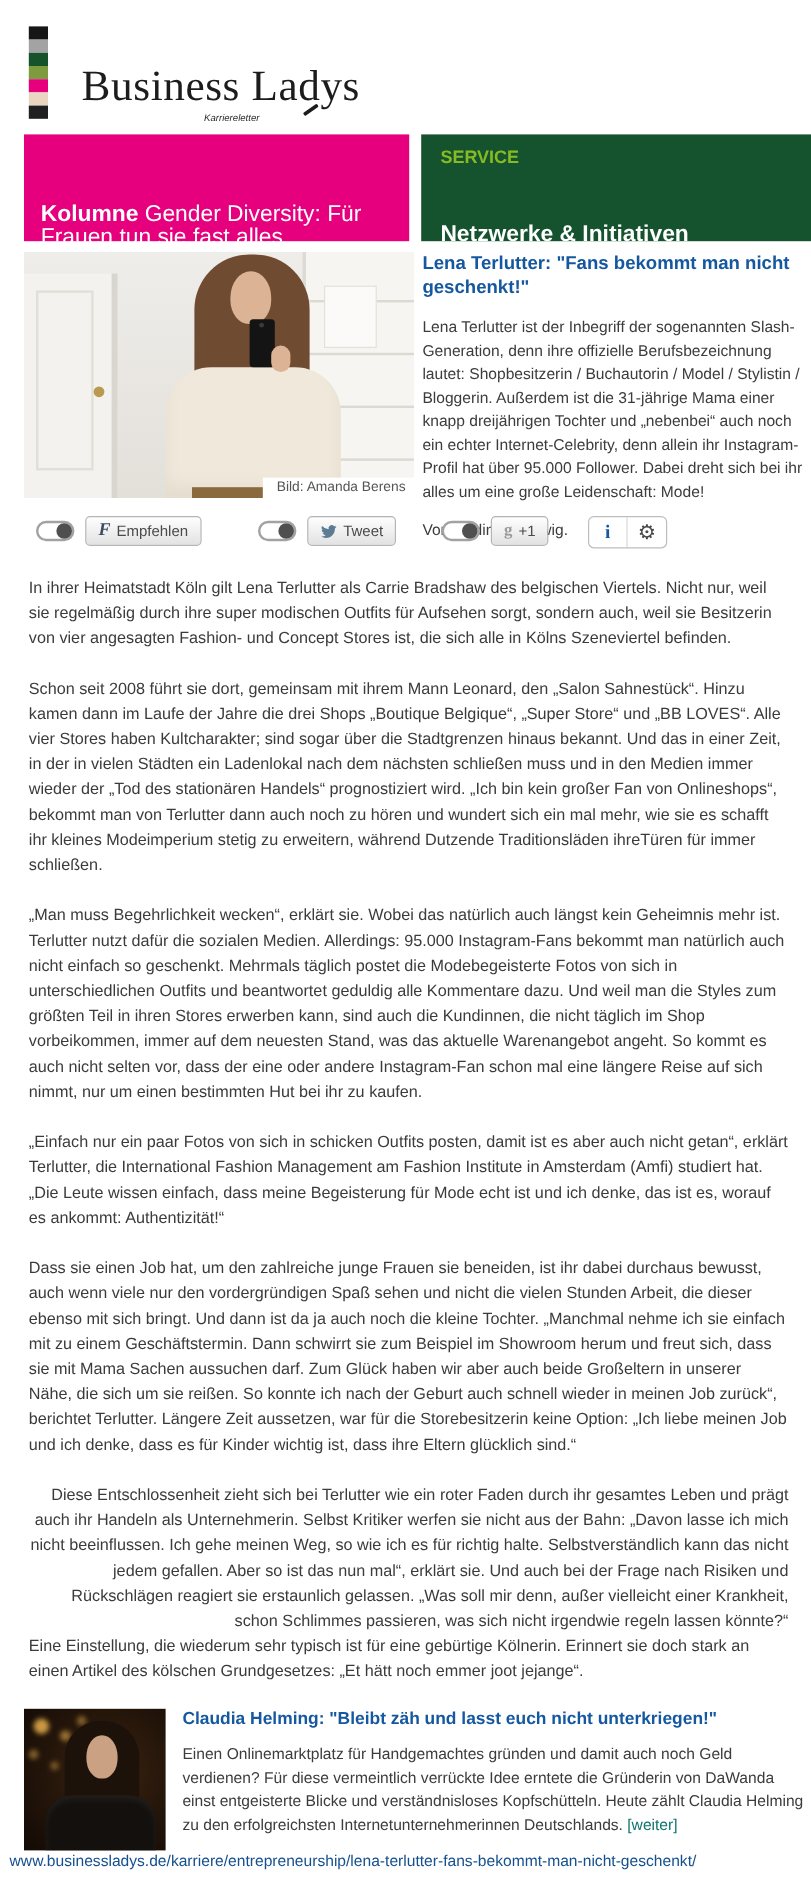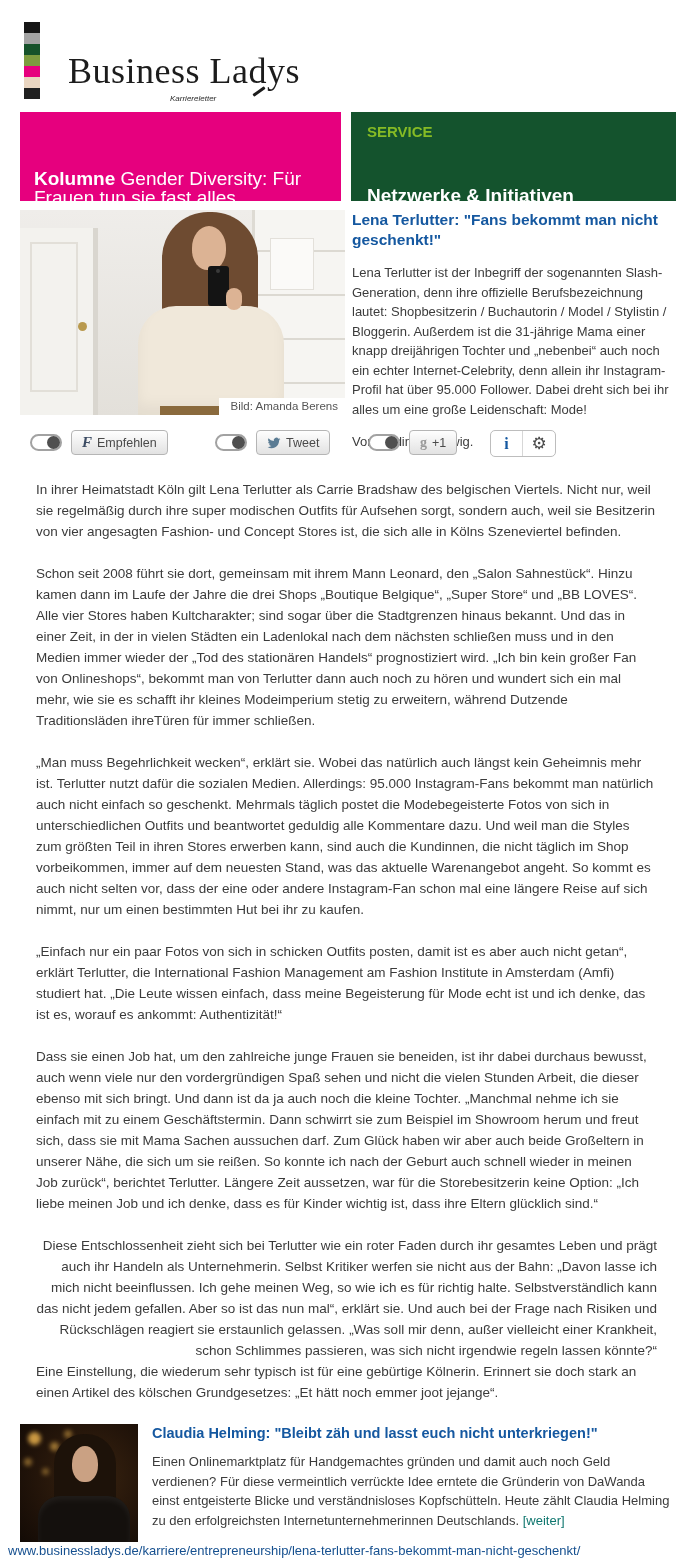--- a/index.html
+++ b/index.html
@@ -58,21 +58,21 @@
   .sbtn { display:flex; align-items:center; gap:5px; height:25px; padding:0 10px; border:1px solid #b5b5b5; border-radius:4px; background:linear-gradient(#fefefe,#e2e2e2); font-size:12.5px; color:#4a4a4a; cursor:pointer; white-space:nowrap; }
   .fb-f { font-family:"Liberation Serif", serif; font-style:italic; font-weight:bold; font-size:15px; color:#3b4b63; }
   .g-g { font-family:"Liberation Serif", serif; font-weight:bold; font-size:14px; color:#9a9a9a; }
   .igroup { display:flex; border:1px solid #bdbdbd; border-radius:5px; background:#fff; overflow:hidden; height:27px; }
   .ibtn { width:32px; display:flex; align-items:center; justify-content:center; cursor:pointer; }
   .ibtn.info { border-right:1px solid #d7d7d7; font-family:"Liberation Serif", serif; font-weight:bold; font-size:16px; color:#1558a0; }
   .ibtn.gear { font-size:17px; color:#4a4a4a; }
 
   
   .bodytext { position:absolute; left:20px; top:479px; width:637px; font-size:13.5px; line-height:21px; color:#3b3b3b; }
-  .bodytext p { margin:0 0 21px 16px; }
+  .bodytext p { margin:0 0 21px 4px; }
   .bodytext p.mb0 { margin-bottom:0;text-align:right; }
 
   .related-heading { position:absolute; left:20px; top:1392px; font-size:14px; font-weight:bold; color:#2e2e2e; }
 
   
   .rel-thumb { position:absolute; left:20px; top:1424px; width:118px; height:118px; overflow:hidden; cursor:pointer;
                background:radial-gradient(circle at 60% 45%, #3a2410 0%, #24150a 55%, #120a05 100%); }
   .bokeh { position:absolute; border-radius:50%; background:#e8b04c; filter:blur(2px); opacity:.85; }
   .bk1 { left:8px;  top:8px;  width:13px; height:13px; }
   .bk2 { left:30px; top:18px; width:9px;  height:9px; opacity:.6; }

